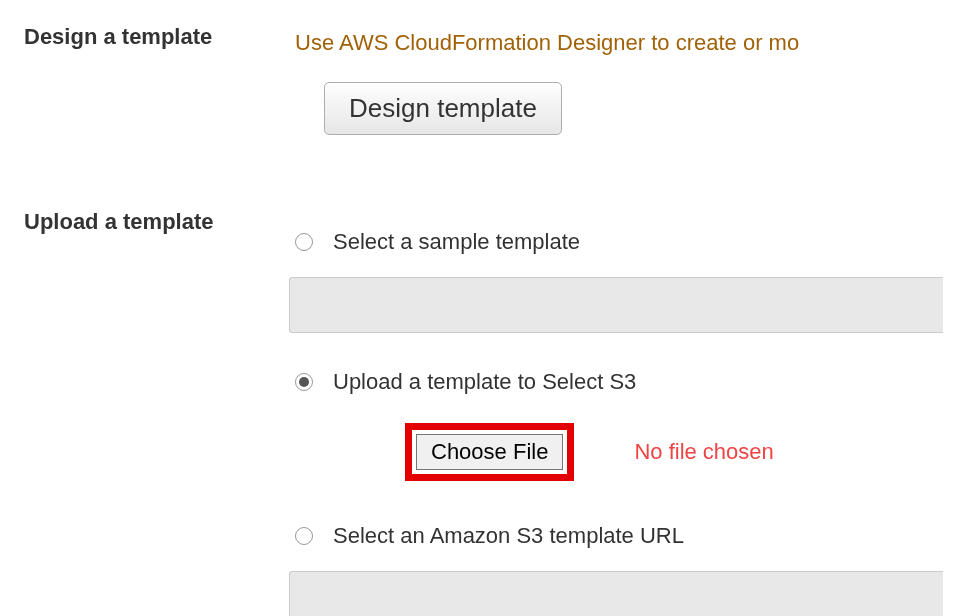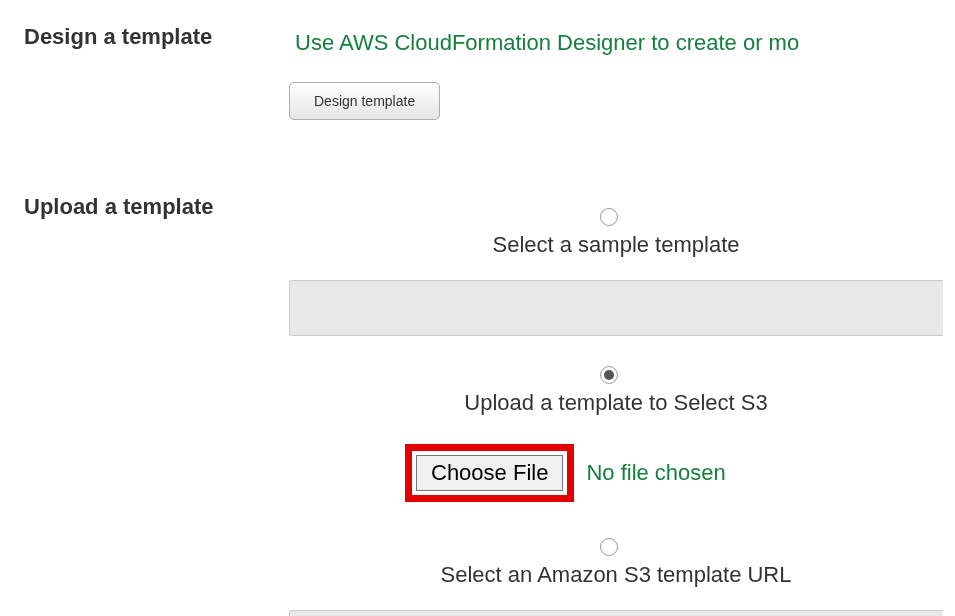--- a/index.html
+++ b/index.html
@@ -26,39 +26,39 @@
       flex-shrink: 0;
       padding-left: 6px;
       padding-right: 10px;
       font-weight: bold;
     }
     .content-col {
       flex: 1;
     }
     .description {
       margin-bottom: 20px;
-      color: #15803d;
+      color: #a16207;
       white-space: nowrap;
     }
     .btn {
       display: inline-block;
       padding: 10px 24px;
-      font-size: 14px;
+      font-size: 26px;
       color: #333;
       background: linear-gradient(#fefefe, #e6e6e6);
       border: 1px solid #adadad;
       border-radius: 5px;
       cursor: pointer;
+      margin-left: 35px;
     }
     .radio-row {
       display: flex;
       align-items: center;
       margin-bottom: 10px;
       margin-top: 8px;
-      flex-direction: column;
     }
     .radio {
       appearance: none;
       width: 18px;
       height: 18px;
       border: 1px solid #999;
       border-radius: 50%;
       margin-right: 14px;
       position: relative;
       background: #fff;
@@ -87,39 +87,40 @@
       border-radius: 3px 0 0 3px;
       margin-top: 8px;
       margin-bottom: 24px;
     }
     .file-row {
       display: flex;
       align-items: center;
       margin-left: 110px;
       margin-top: 8px;
       margin-bottom: 24px;
+      gap: 48px;
     }
     .highlight-box {
       border: 7px solid #e20000;
       padding: 4px;
       display: inline-flex;
     }
     .file-btn {
       display: inline-block;
       padding: 4px 14px;
       font-size: 22px;
       color: #000;
       background: #f0f0f0;
       border: 1px solid #767676;
       cursor: pointer;
       font-family: Arial, sans-serif;
     }
     .file-status {
       margin-left: 6px;
-      color: #15803d;
+      color: #ef4444;
     }
   </style>
 </head>
 <body>
 
 <div class="section">
   <div class="label-col">Design a template</div>
   <div class="content-col">
     <div class="description">Use AWS CloudFormation Designer to create or mo</div>
     <button class="btn">Design template</button>

